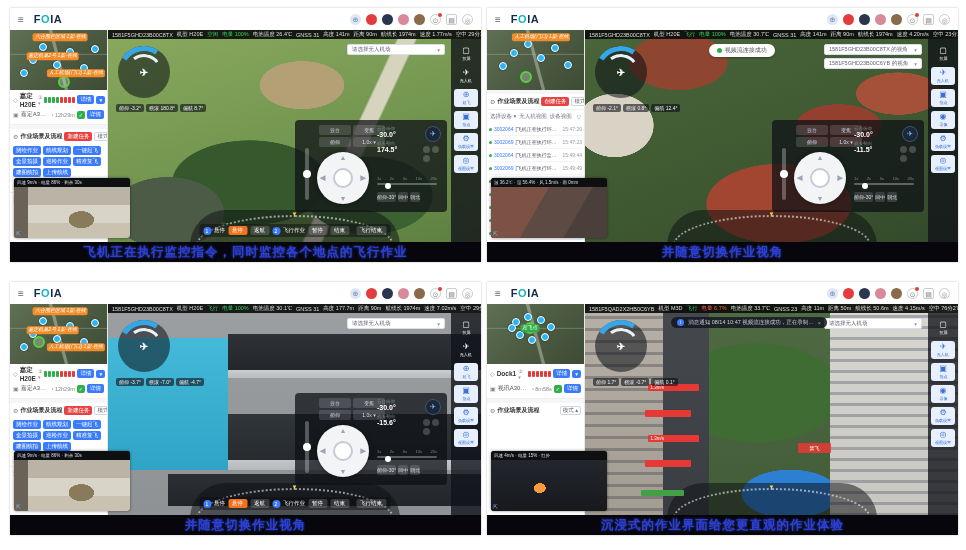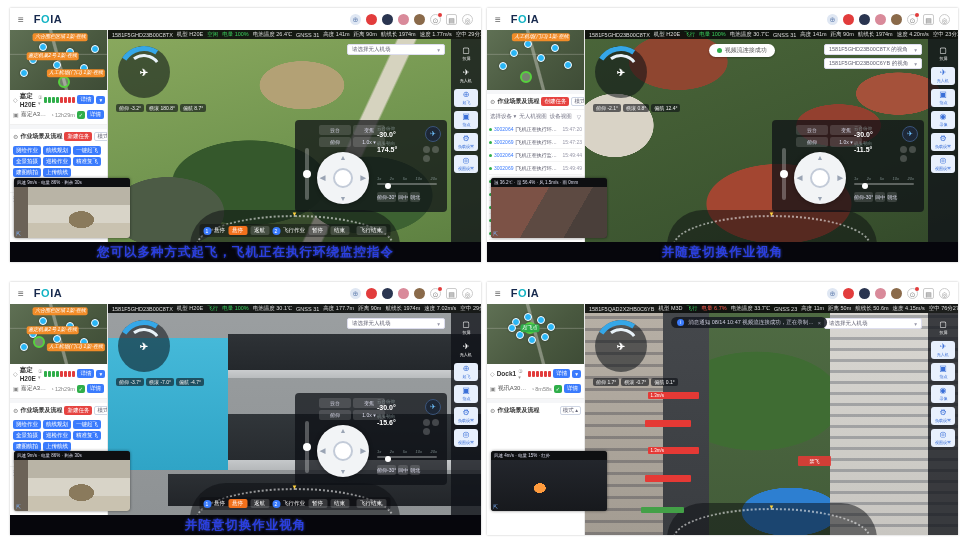--- a/index.html
+++ b/index.html
@@ -400,21 +400,21 @@
           <span class="cbtn end">飞行结束</span>
         </div>
       </div>
     </div>
     <div class="thumb">
       <div class="tbar">风速 9m/s · 电量 86% · 剩余 30s</div>
       <div class="tview"></div>
       <i class="texp">⇱</i>
     </div>
     <footer class="caption">
-        <span>您可以多种方式起飞，飞机正在执行环绕监控指令</span>
+        <span>飞机正在执行监控指令，同时监控各个地点的飞行作业</span>
       </footer>
   </section>
     <section class="panel scene2">
     <header class="topbar">
       <span class="burger">≡</span>
       <span class="logo"><b class="lf">F</b><b class="lo">O</b><b class="lf">IA</b></span>
       <span class="ticons">
           <span class="ticon tblue">⊕</span>
           <span class="ticon tred"></span>
           <span class="ticon tnavy"></span>
@@ -982,14 +982,17 @@
             <i class="caret">▼</i>
           </div>
 
       </div>
     </div>
     <div class="thumb">
       <div class="tbar">风速 4m/s · 电量 15% · 红外</div>
       <div class="tview"></div>
       <i class="texp">⇱</i>
     </div>
+    <footer class="caption">
+        <span>沉浸式的作业界面给您更直观的作业体验</span>
+      </footer>
   </section>
   </div>
 
 </body></html>

